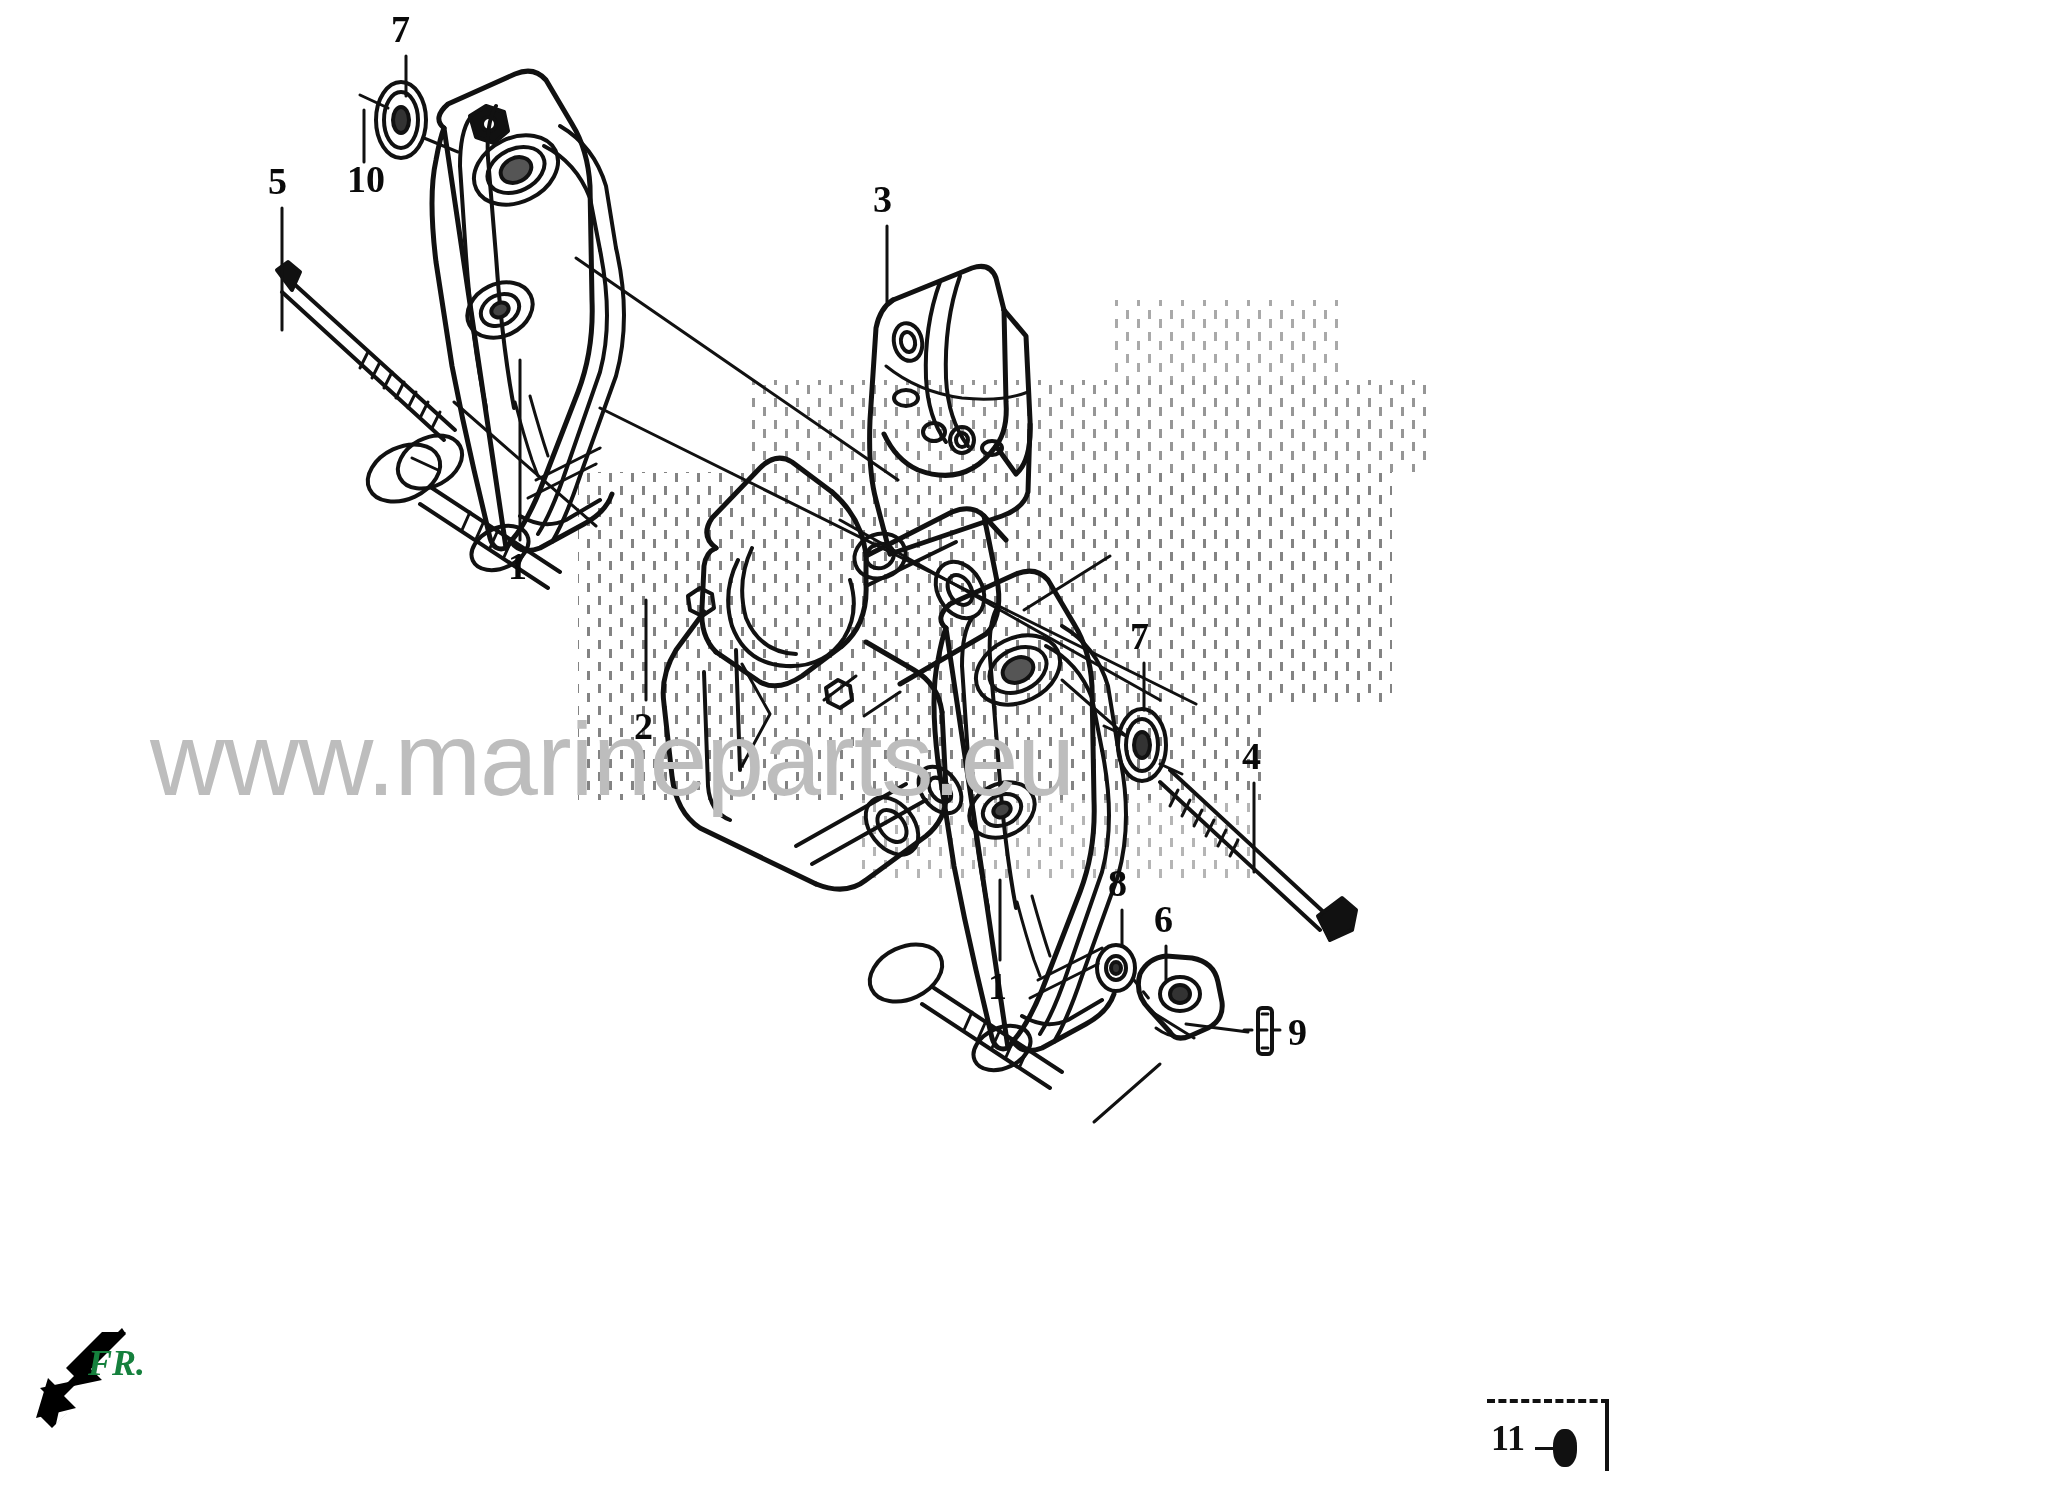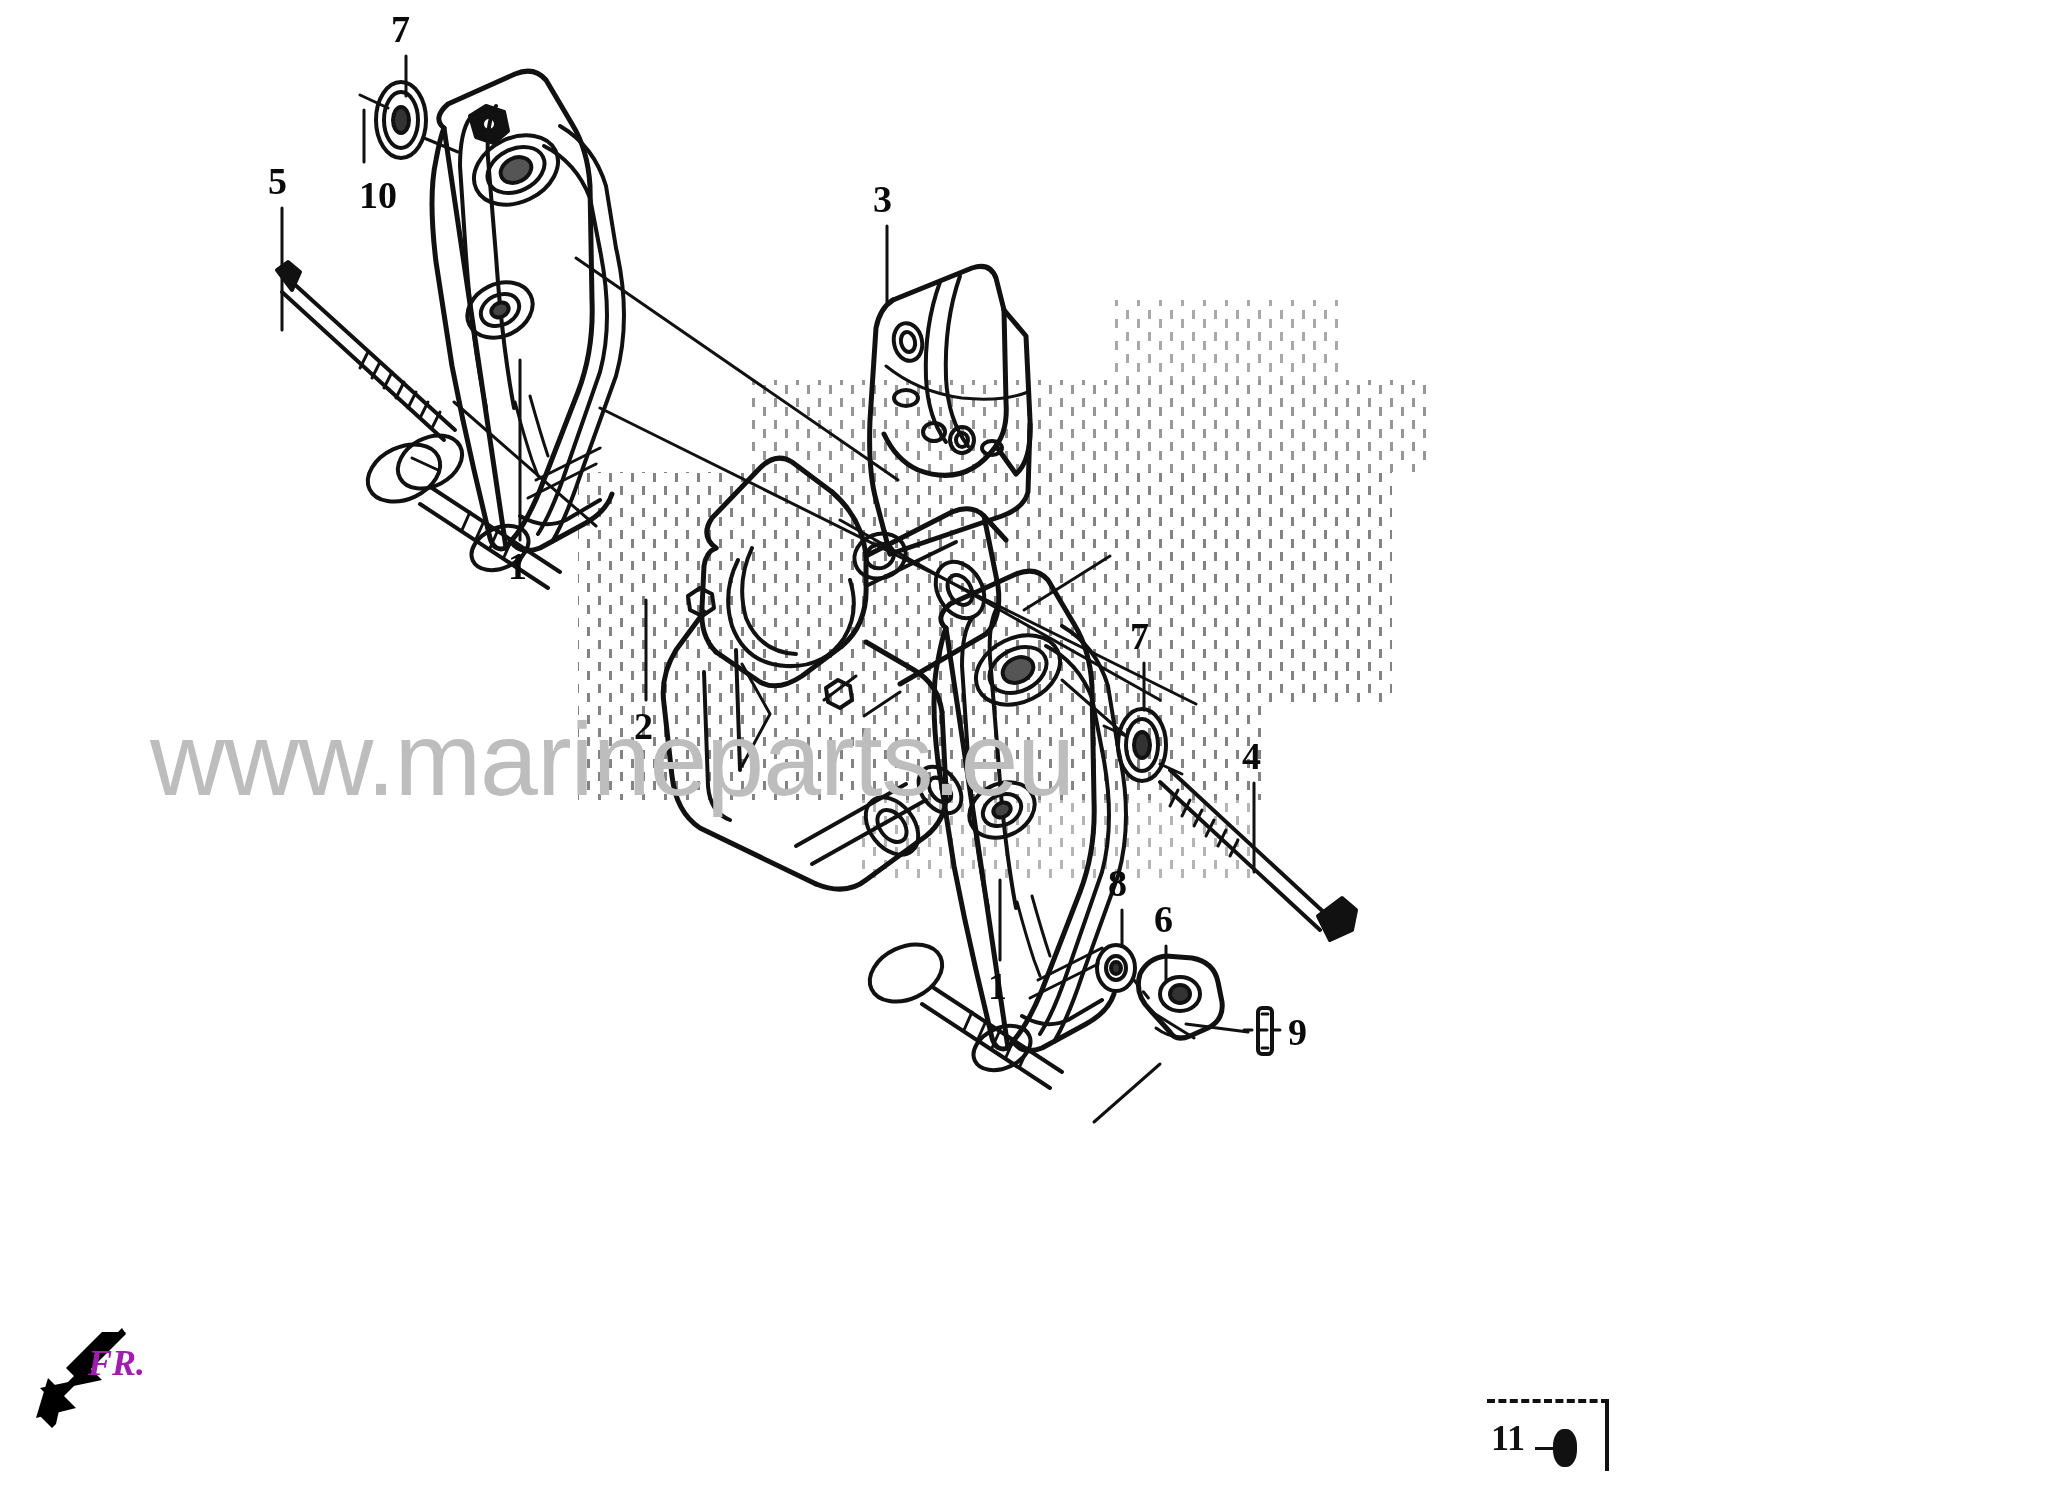--- a/index.html
+++ b/index.html
@@ -48,21 +48,21 @@
     left:30px; top:1318px;
     width:130px; height:120px;
   }
   #fr-marker .fr-text{
     position:absolute;
     left:58px; top:24px;
     font-family:"Liberation Serif", serif;
     font-weight:700;
     font-style:italic;
     font-size:36px;
-    color:#a21caf;
+    color:#15803d;
   }
 
   
   #note-box{
     position:absolute;
     left:1487px; top:1399px;
     width:122px; height:72px;
     border-top:4px dashed #111;
     border-right:4px solid #111;
     box-sizing:border-box;
@@ -357,21 +357,21 @@
           <line x1="1062" y1="680" x2="1126" y2="736"></line>
           <line x1="1024" y1="610" x2="1110" y2="556"></line>
           <line x1="1094" y1="1122" x2="1160" y2="1064"></line>
           <line x1="1186" y1="1024" x2="1248" y2="1032"></line>
         </g>
 
       </g>
     </svg>
 
     <div class="callout" style="left:391px;  top:10px;">7</div>
-    <div class="callout" style="left:347px;  top:176px;margin-left:12px;">10</div>
+    <div class="callout" style="left:347px;  top:160px;">10</div>
     <div class="callout" style="left:268px;  top:162px;">5</div>
     <div class="callout" style="left:873px;  top:180px;">3</div>
     <div class="callout" style="left:508px;  top:547px;">1</div>
     <div class="callout" style="left:634px;  top:707px;">2</div>
     <div class="callout" style="left:1130px; top:617px;">7</div>
     <div class="callout" style="left:1242px; top:737px;">4</div>
     <div class="callout" style="left:1108px; top:864px;">8</div>
     <div class="callout" style="left:1154px; top:900px;">6</div>
     <div class="callout" style="left:1288px; top:1013px;">9</div>
     <div class="callout" style="left:988px;  top:967px;">1</div>

